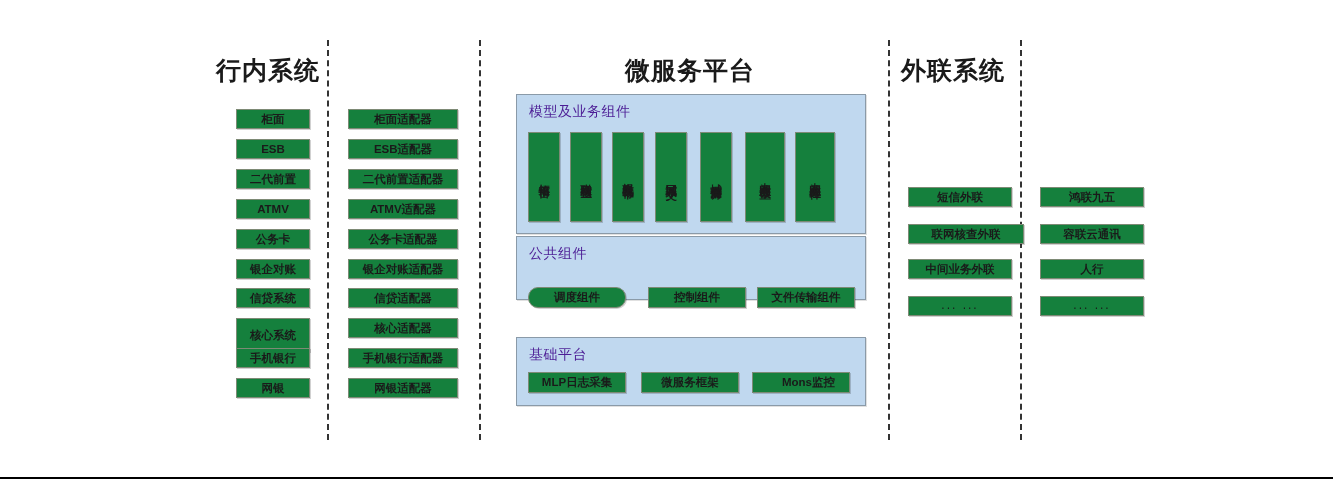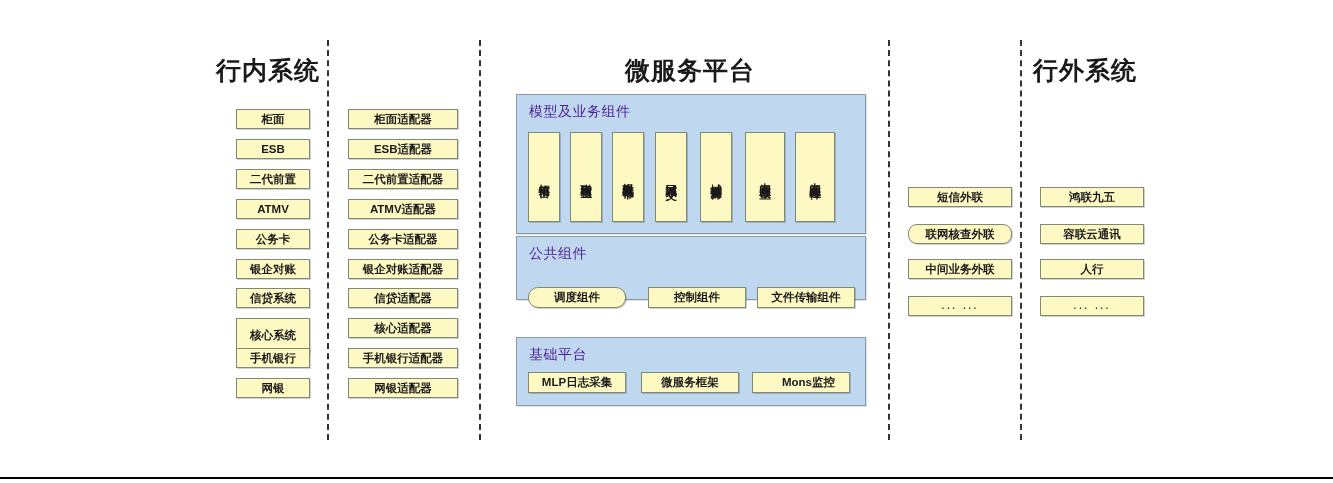--- a/index.html
+++ b/index.html
@@ -49,21 +49,21 @@
     font-size: 25px;
     font-weight: bold;
     color: #1a1a1a;
     letter-spacing: 1px;
     white-space: nowrap;
   }
 
   
   .node {
     position: absolute;
-    background: #fef9c3;
+    background: #15803d;
     border: 1.5px solid #7d8a75;
     box-shadow: 1px 1px 0 rgba(0,0,0,0.18);
     display: flex;
     align-items: center;
     justify-content: center;
     font-size: 11.5px;
     color: #1a1a1a;
     font-weight: bold;
     line-height: 1.1;
     white-space: nowrap;
@@ -107,21 +107,21 @@
 
 <div id="canvas">
 
   <div class="divider" style="left:327px;"></div>
   <div class="divider" style="left:479px;"></div>
   <div class="divider" style="left:888px;"></div>
   <div class="divider" style="left:1020px;"></div>
 
   <div class="col-title" style="left:216px; top:54px; width:100px;">行内系统</div>
   <div class="col-title" style="left:570px; top:54px; width:240px;">微服务平台</div>
-  <div class="col-title" style="left:1030px; top:54px; width:110px;">行外系统</div>
+  <div class="col-title" style="left:898px; top:54px; width:110px;">外联系统</div>
 
   <div class="node" style="left:236px; top:109px; width:74px; height:20px;">柜面</div>
   <div class="node" style="left:236px; top:139px; width:74px; height:20px;">ESB</div>
   <div class="node" style="left:236px; top:169px; width:74px; height:20px;">二代前置</div>
   <div class="node" style="left:236px; top:199px; width:74px; height:20px;">ATMV</div>
   <div class="node" style="left:236px; top:229px; width:74px; height:20px;">公务卡</div>
   <div class="node" style="left:236px; top:259px; width:74px; height:20px;">银企对账</div>
   <div class="node" style="left:236px; top:288px; width:74px; height:20px;">信贷系统</div>
   <div class="node" style="left:236px; top:318px; width:74px; height:34px;">核心系统</div>
   <div class="node" style="left:236px; top:348px; width:74px; height:20px;">手机银行</div>
@@ -157,21 +157,21 @@
   <div class="node" style="left:757px; top:287px; width:98px; height:21px;">文件传输组件</div>
 
   <div class="panel" style="left:516px; top:337px; width:350px; height:69px;">
     <div class="panel-label">基础平台</div>
   </div>
   <div class="node" style="left:528px; top:372px; width:98px; height:21px;">MLP日志采集</div>
   <div class="node" style="left:641px; top:372px; width:98px; height:21px;">微服务框架</div>
   <div class="node" style="left:752px; top:372px; width:98px; height:21px;padding-left:15px;">Mons监控</div>
 
   <div class="node" style="left:908px; top:187px; width:104px; height:20px;">短信外联</div>
-  <div class="node" style="left:908px; top:224px; width:104px; height:20px;border-radius:9px;">联网核查外联</div>
+  <div class="node" style="left:908px; top:224px; width:116px; height:20px;">联网核查外联</div>
   <div class="node" style="left:908px; top:259px; width:104px; height:20px;">中间业务外联</div>
   <div class="node dots" style="left:908px; top:296px; width:104px; height:20px;">... ...</div>
 
   <div class="node" style="left:1040px; top:187px; width:104px; height:20px;">鸿联九五</div>
   <div class="node" style="left:1040px; top:224px; width:104px; height:20px;">容联云通讯</div>
   <div class="node" style="left:1040px; top:259px; width:104px; height:20px;">人行</div>
   <div class="node dots" style="left:1040px; top:296px; width:104px; height:20px;">... ...</div>
 
   <div class="bottom-rule"></div>
 

